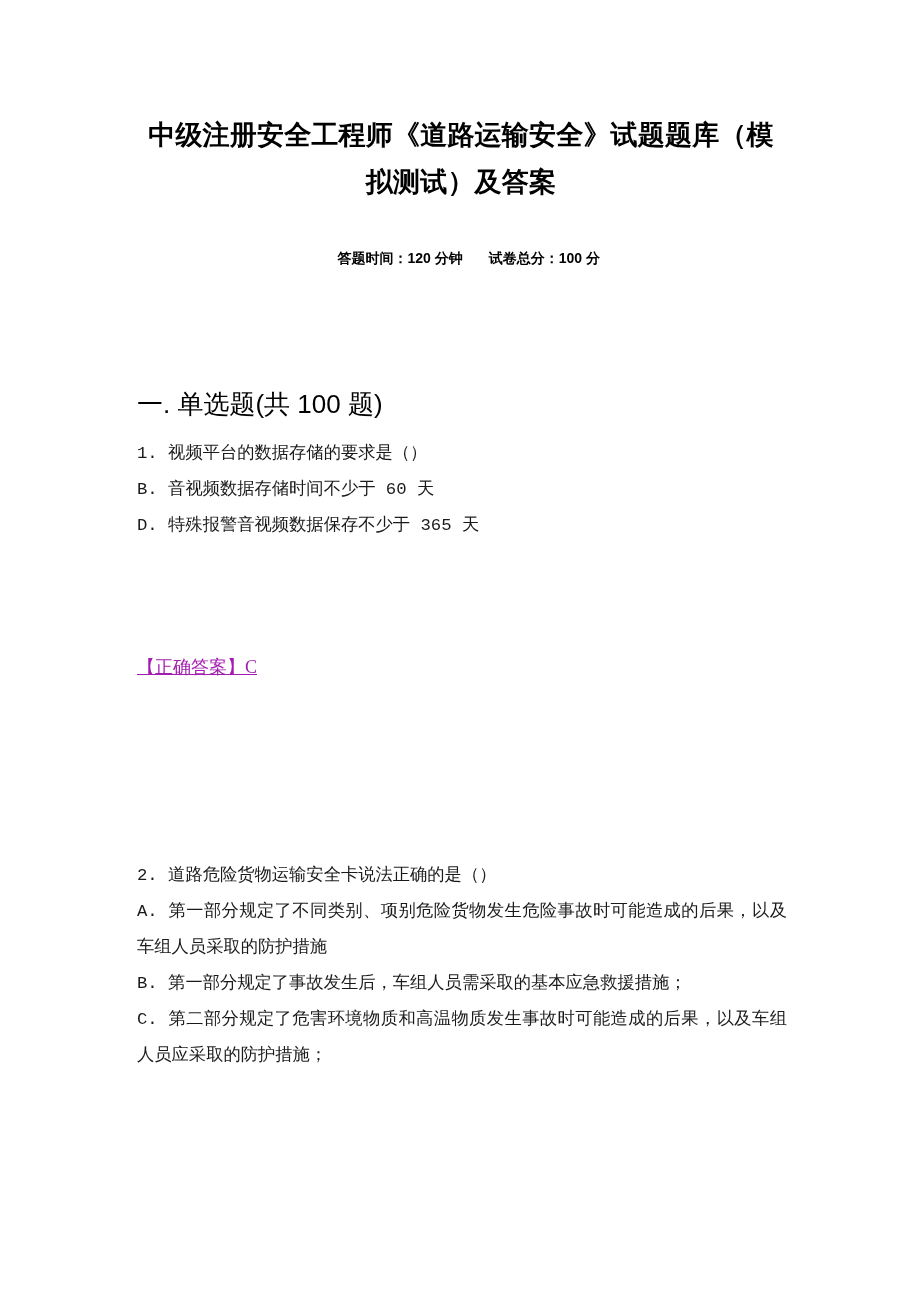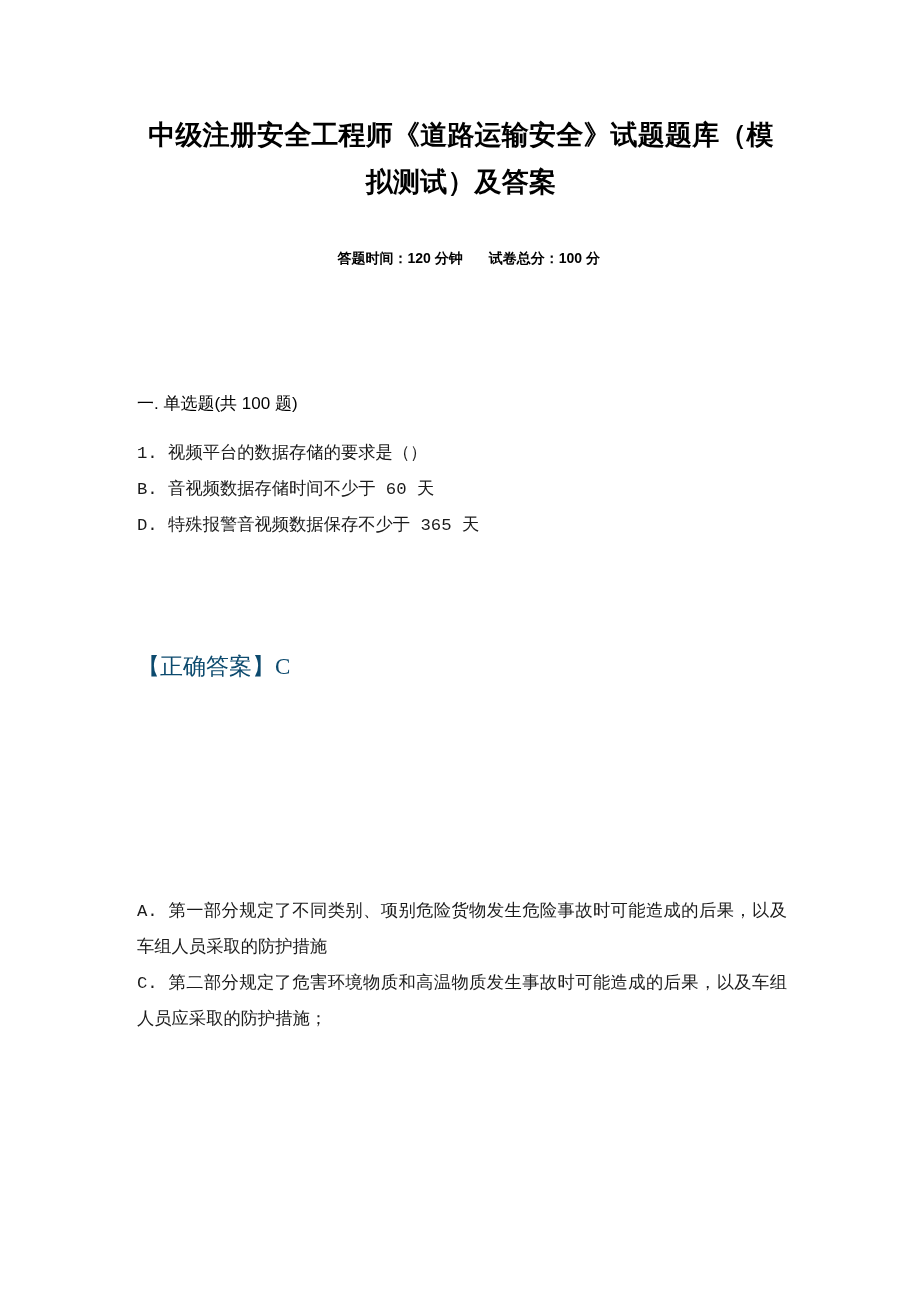--- a/index.html
+++ b/index.html
@@ -79,21 +79,21 @@
   .col-n     { width: 98px; }
   .col-sum   { width: 100px; }
   .col-who   { width: 98px; }
 
   
   .section-heading {
     position: absolute;
     left: 137px;
     top: 389px;
     font-family: "Liberation Sans", "DejaVu Sans", sans-serif;
-    font-size: 17px;
+    font-size: 26px;
     line-height: 30px;
     color: #000;
     white-space: pre;
   }
 
   
   .qblock {
     position: absolute;
     left: 137px;
     width: 650px;
@@ -101,24 +101,25 @@
   .line {
     font-family: Liberation Mono, monospace;
     font-size: 17.3px;
     line-height: 36px;
     color: #1a1a1a;
     text-align: justify;
     text-justify: inter-ideograph;
   }
   .answer {
     font-family: "Liberation Serif", "DejaVu Serif", serif;
-    font-size: 23px;
+    font-size: 18px;
     line-height: 36px;
-    color: #0c4a6e;
+    color: #a21caf;
     white-space: pre;
+    text-decoration: underline;
   }
 
   
   #q1-stem    { top: 436px; }
   #q1-opts    { top: 472px; }
   #q1-answer  { top: 649px; }
   #q2-stem    { top: 858px; }
   #q2-opts    { top: 894px; }
   #q2-answer  { top: 1142px; }
 </style>
@@ -142,20 +143,24 @@
 
   <div class="qblock" id="q1-opts">
     <div class="line">B. 音视频数据存储时间不少于 60 天</div>
     <div class="line">D. 特殊报警音视频数据保存不少于 365 天</div>
   </div>
 
   <div class="qblock" id="q1-answer">
     <div class="answer">【正确答案】C</div>
   </div>
 
+  <div class="qblock" id="q2-stem">
+    <div class="line">2. 道路危险货物运输安全卡说法正确的是（）</div>
+  </div>
 
   <div class="qblock" id="q2-opts">
     <div class="line">A. 第一部分规定了不同类别、项别危险货物发生危险事故时可能造成的后果，以及车组人员采取的防护措施</div>
+    <div class="line">B. 第一部分规定了事故发生后，车组人员需采取的基本应急救援措施；</div>
     <div class="line">C. 第二部分规定了危害环境物质和高温物质发生事故时可能造成的后果，以及车组人员应采取的防护措施；</div>
   </div>
 
 
 </div>
 
 </body></html>

